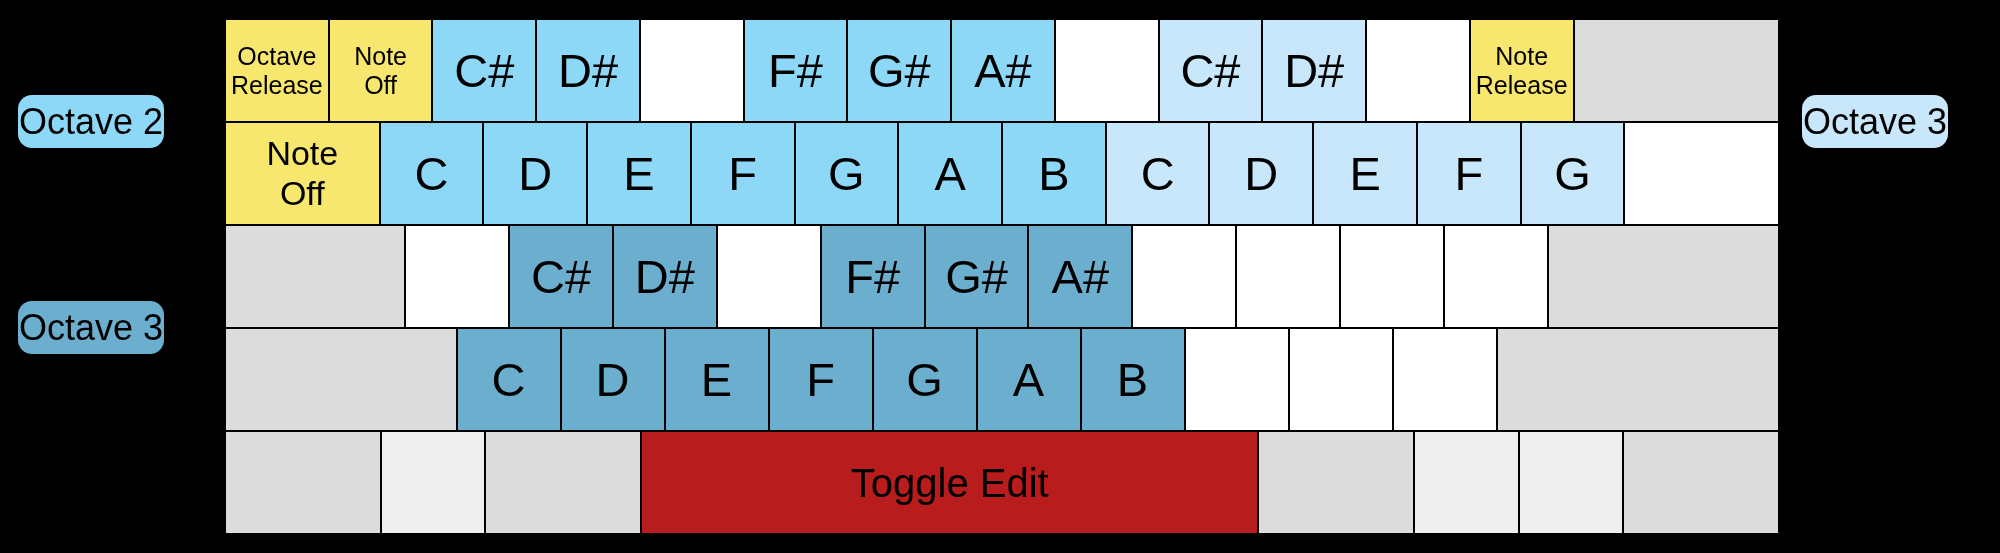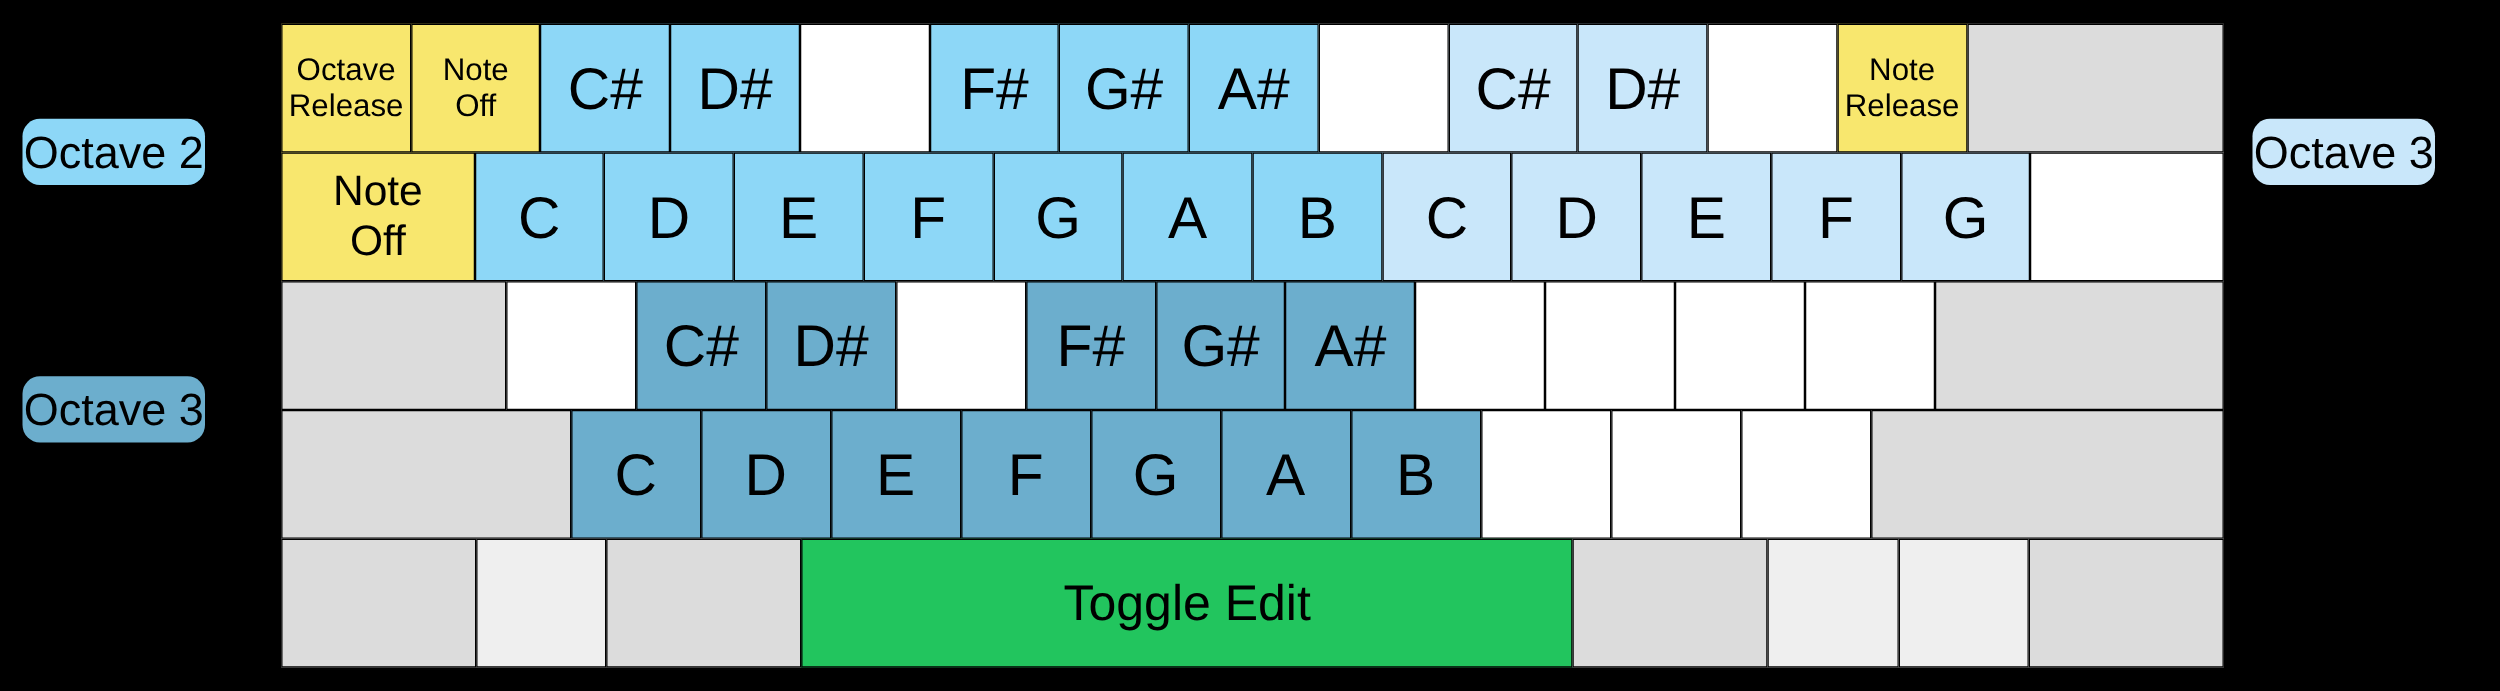--- a/index.html
+++ b/index.html
@@ -182,21 +182,21 @@
         </div>
         <div class="key " style="flex: 1 1 0px; background: rgb(255, 255, 255);"></div>
         <div class="key " style="flex: 1 1 0px; background: rgb(255, 255, 255);"></div>
         <div class="key " style="flex: 1 1 0px; background: rgb(255, 255, 255);"></div>
         <div class="key " style="flex: 2.75 1 0px; background: rgb(220, 220, 220);"></div>
       </div>
       <div class="kb-row">
         <div class="key " style="flex: 1.5 1 0px; background: rgb(220, 220, 220);"></div>
         <div class="key " style="flex: 1 1 0px; background: rgb(239, 239, 239);"></div>
         <div class="key " style="flex: 1.5 1 0px; background: rgb(220, 220, 220);"></div>
-        <div class="key edit" style="flex: 6 1 0px; background: #22c55e;">
+        <div class="key edit" style="flex: 6 1 0px; background: #b91c1c;">
           <div>Toggle Edit</div>
         </div>
         <div class="key " style="flex: 1.5 1 0px; background: rgb(220, 220, 220);"></div>
         <div class="key " style="flex: 1 1 0px; background: rgb(239, 239, 239);"></div>
         <div class="key " style="flex: 1 1 0px; background: rgb(239, 239, 239);"></div>
         <div class="key " style="flex: 1.5 1 0px; background: rgb(220, 220, 220);"></div>
       </div>
     </div>
 </div>
 

